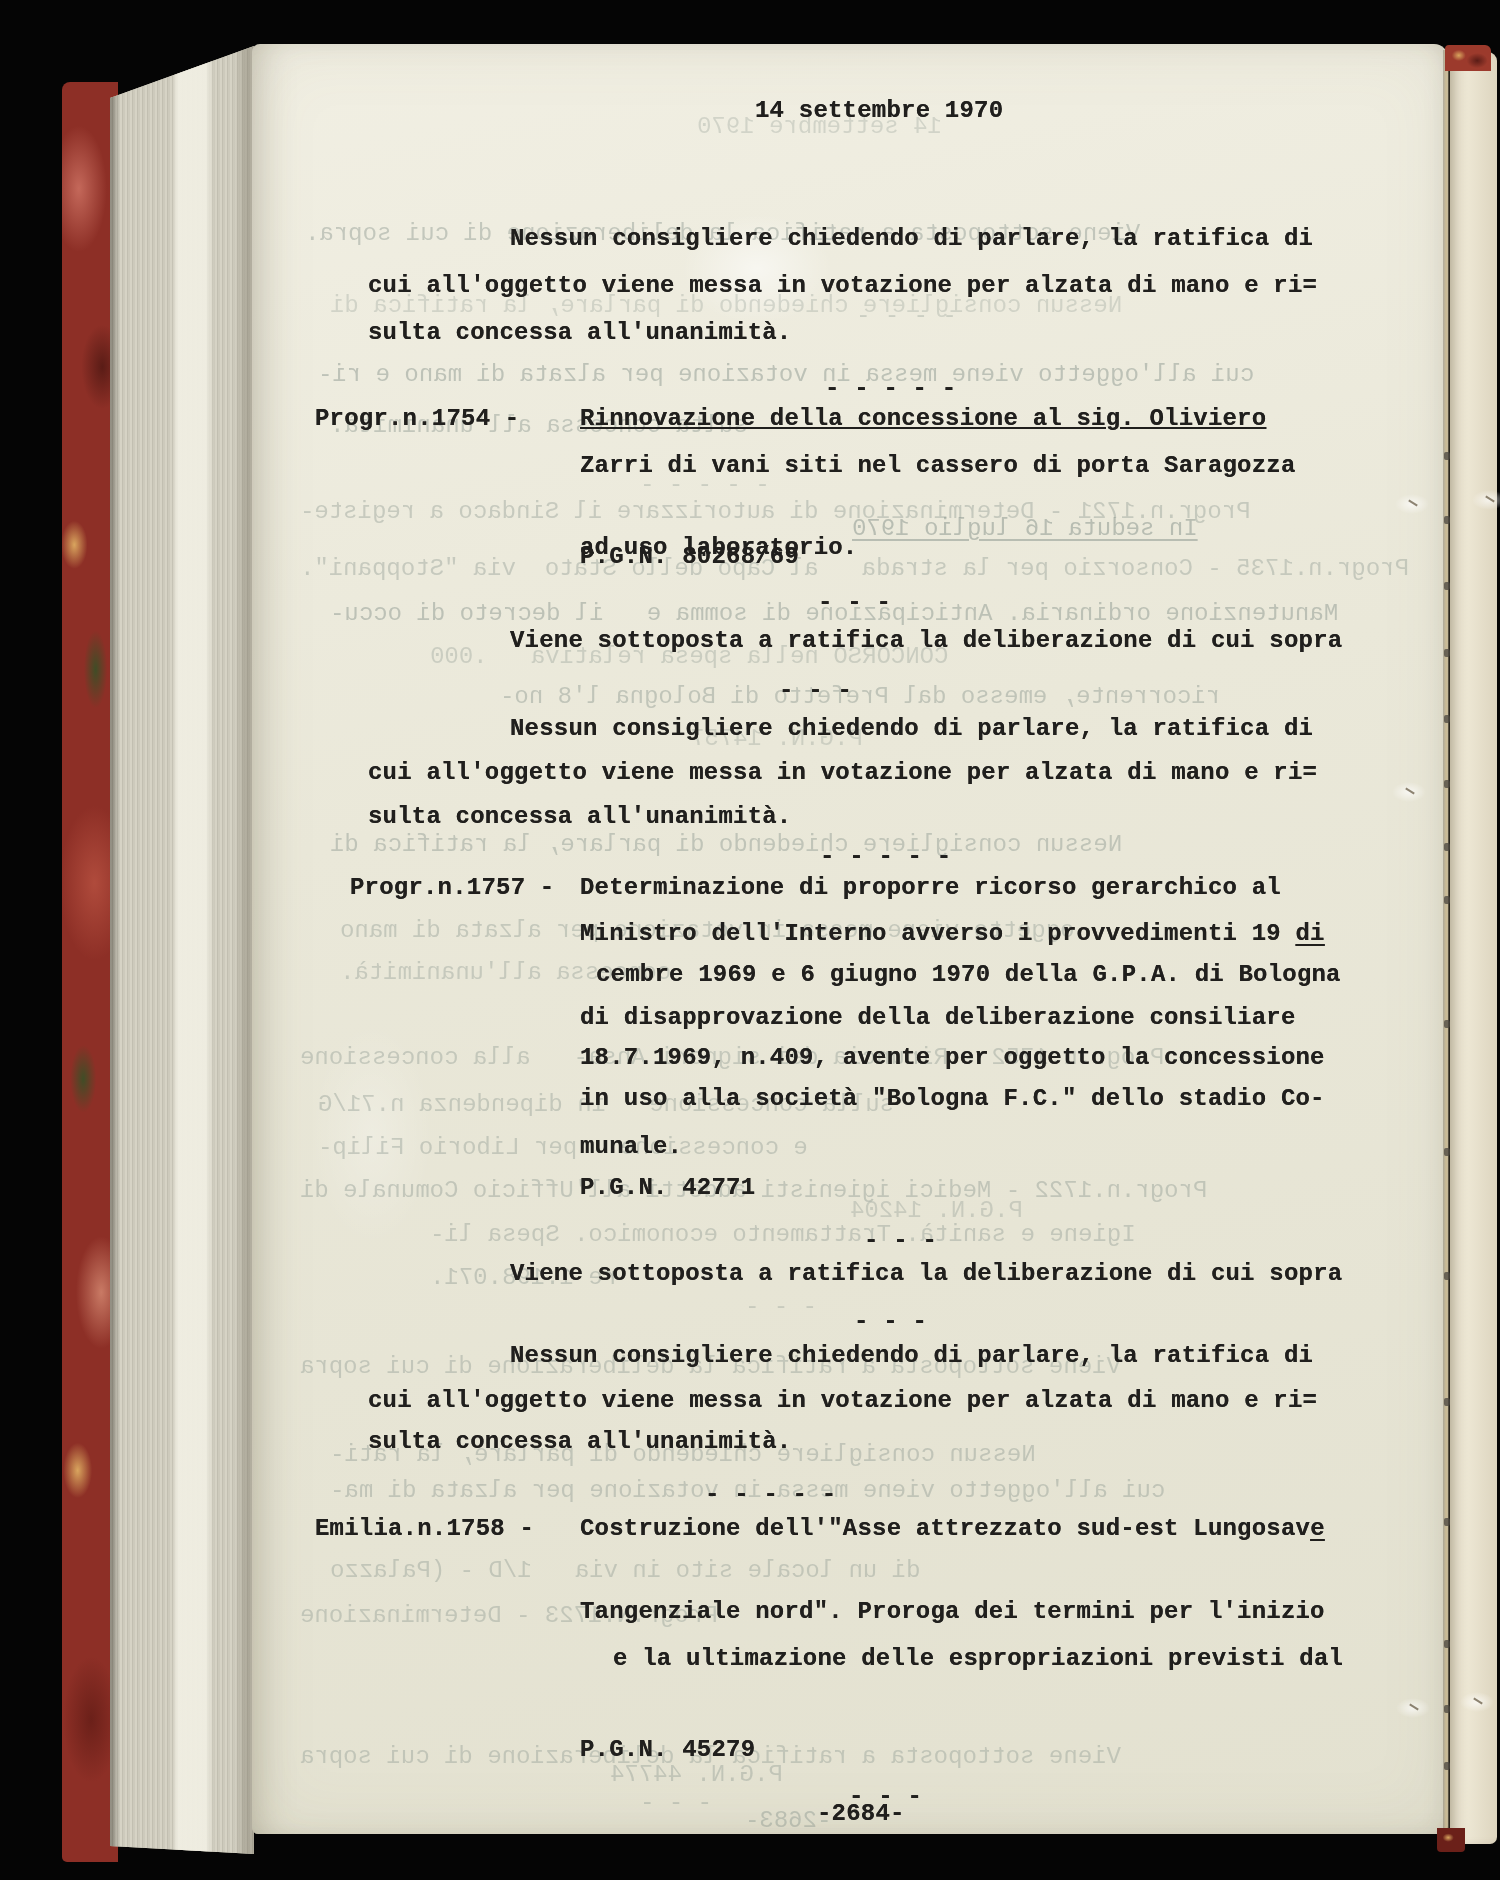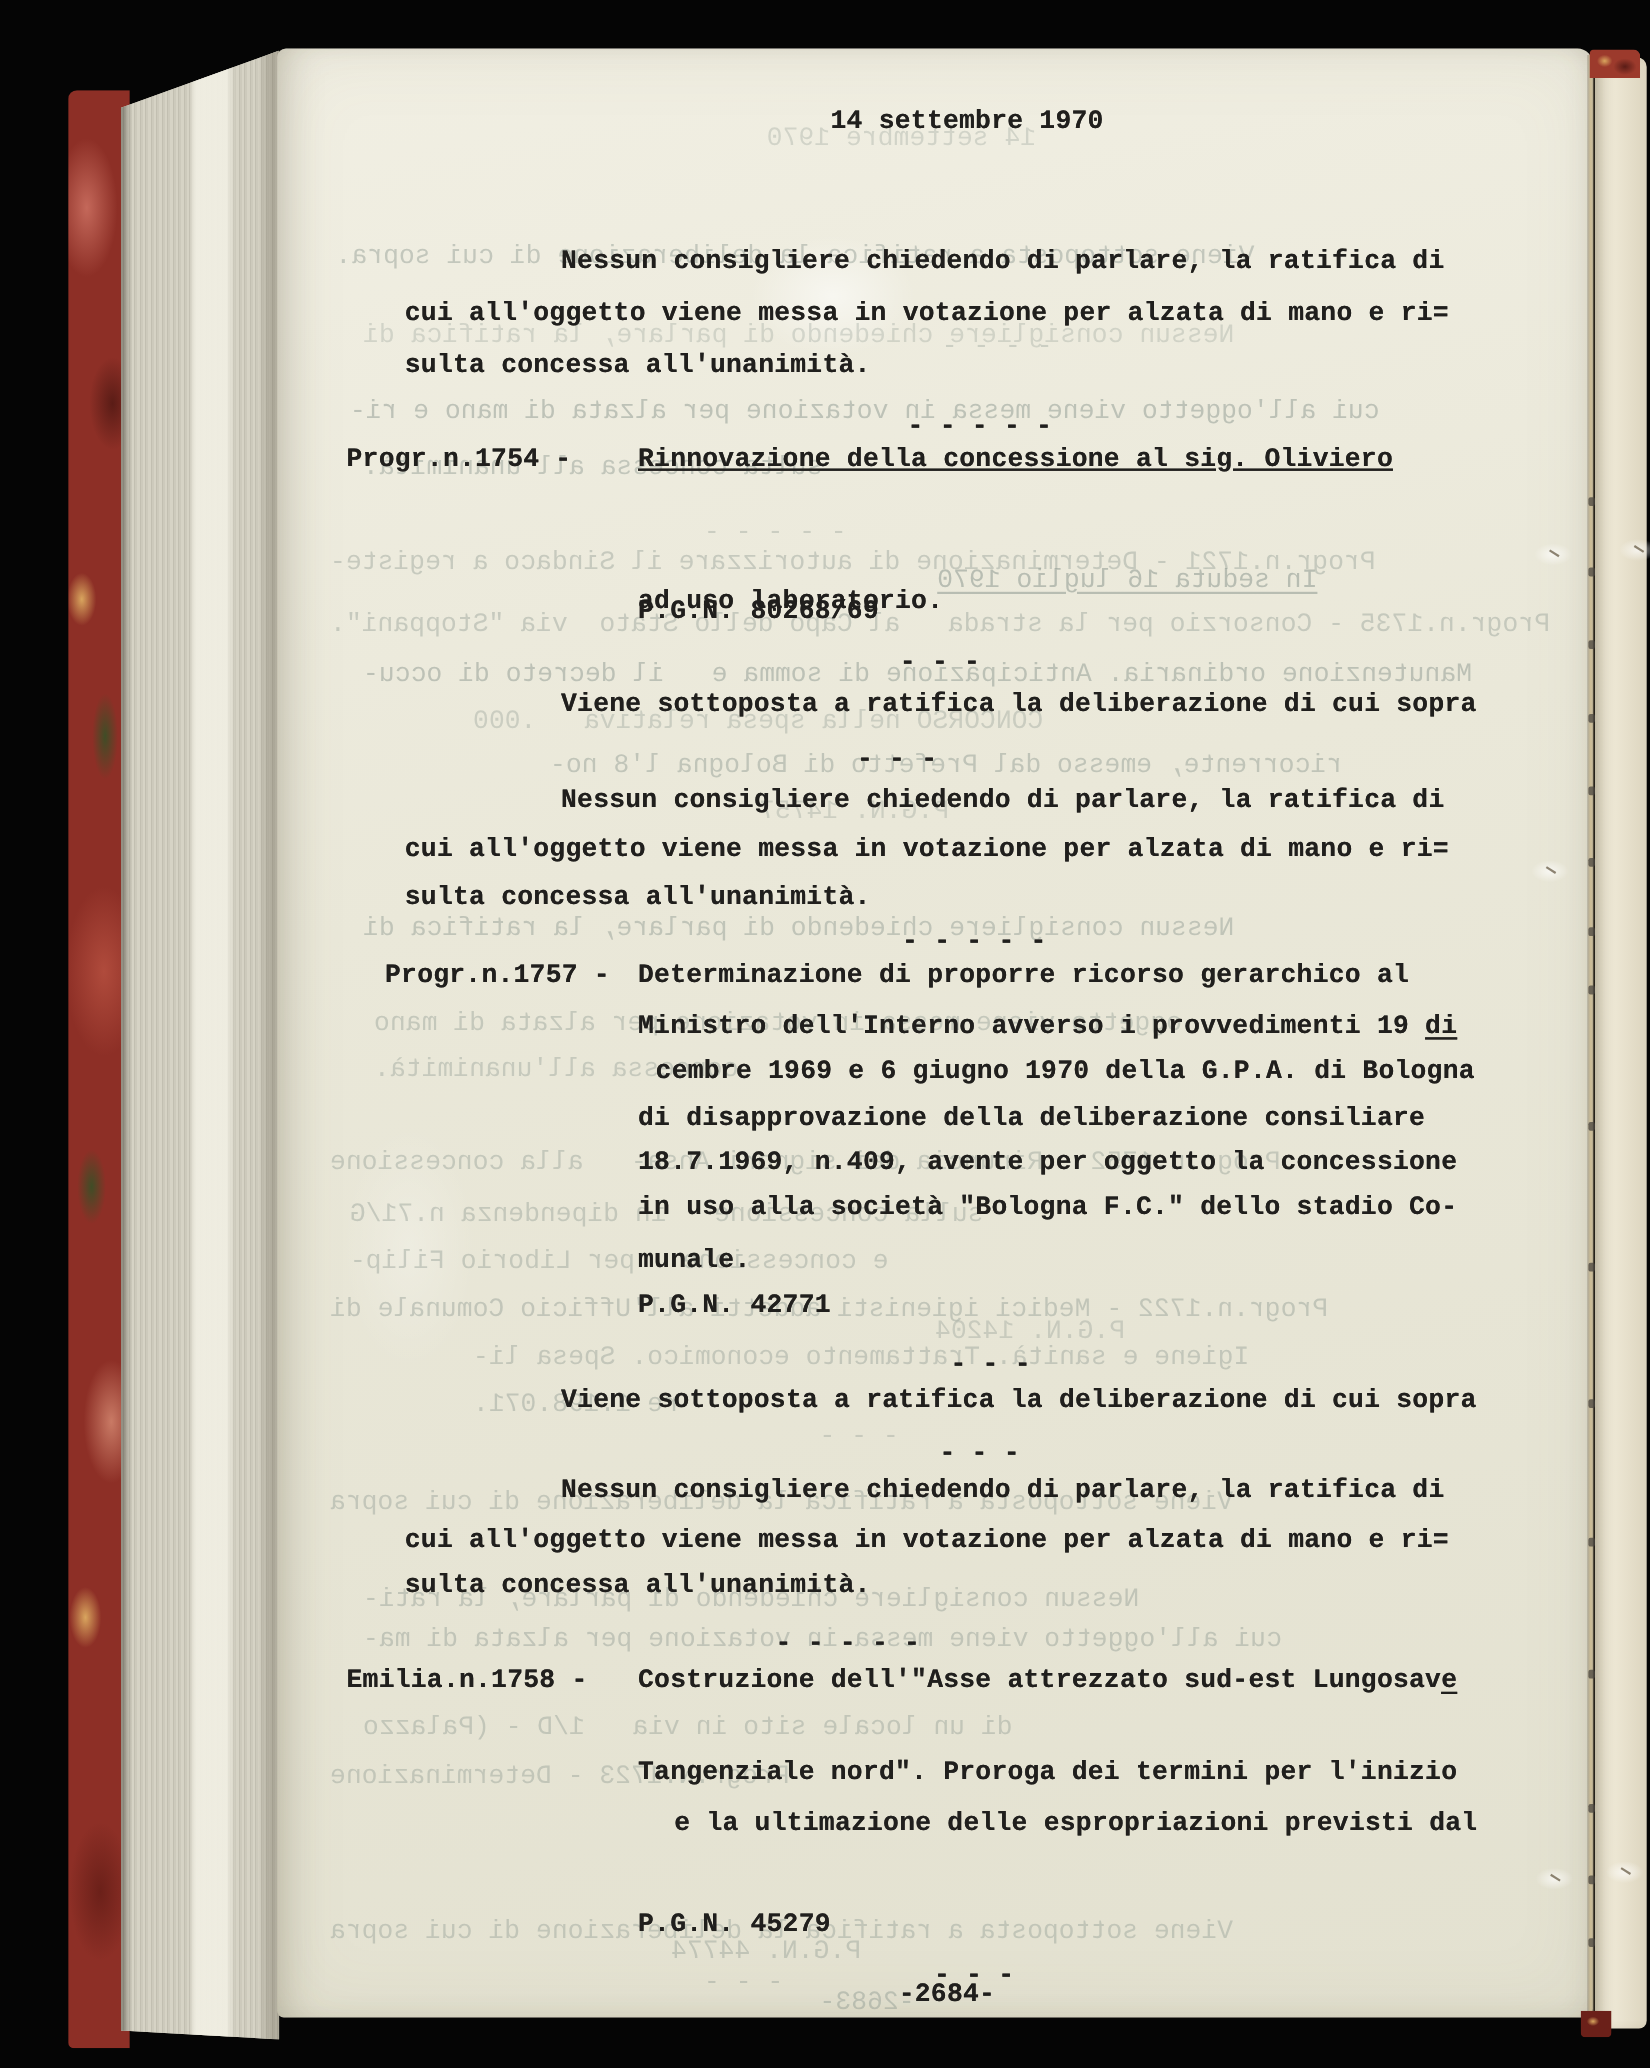--- a/index.html
+++ b/index.html
@@ -120,20 +120,21 @@
       <div class="g-line" style="left: 745px; top: 1806px; opacity: 0.45;"><span>-2683-</span></div>
     </div>
   <div class="text-layer">
       <div class="t-line" style="left: 755px; top: 96px;"><span>14 settembre 1970</span></div>
       <div class="t-line" style="left: 510px; top: 224px;"><span>Nessun consigliere chiedendo di parlare, la ratifica di</span></div>
       <div class="t-line" style="left: 368px; top: 271px;"><span>cui all'oggetto viene messa in votazione per alzata di mano e ri=</span></div>
       <div class="t-line" style="left: 368px; top: 318px;"><span>sulta concessa all'unanimità.</span></div>
       <div class="t-line" style="left: 825px; top: 374px;"><span>- - - - -</span></div>
       <div class="t-line" style="left: 315px; top: 404px;"><span>Progr.n.1754 -</span></div>
       <div class="t-line" style="left: 580px; top: 404px; text-decoration: underline;"><span>Rinnovazione della concessione al sig. Oliviero</span></div>
+      <div class="t-line" style="left: 580px; top: 451px;"><span>Zarri di vani siti nel cassero di porta Saragozza</span></div>
       <div class="t-line" style="left: 580px; top: 497px; margin-top: 36px;"><span>ad uso laboratorio.</span></div>
       <div class="t-line" style="left: 580px; top: 542px;"><span>P.G.N. 80268/69</span></div>
       <div class="t-line" style="left: 818px; top: 588px;"><span>- - -</span></div>
       <div class="t-line" style="left: 510px; top: 626px;"><span>Viene sottoposta a ratifica la deliberazione di cui sopra</span></div>
       <div class="t-line" style="left: 779px; top: 676px;"><span>- - -</span></div>
       <div class="t-line" style="left: 510px; top: 714px;"><span>Nessun consigliere chiedendo di parlare, la ratifica di</span></div>
       <div class="t-line" style="left: 368px; top: 758px;"><span>cui all'oggetto viene messa in votazione per alzata di mano e ri=</span></div>
       <div class="t-line" style="left: 368px; top: 802px;"><span>sulta concessa all'unanimità.</span></div>
       <div class="t-line" style="left: 820px; top: 842px;"><span>- - - - -</span></div>
       <div class="t-line" style="left: 310px; top: 873px; margin-left: 40px;"><span>Progr.n.1757 -</span></div>

